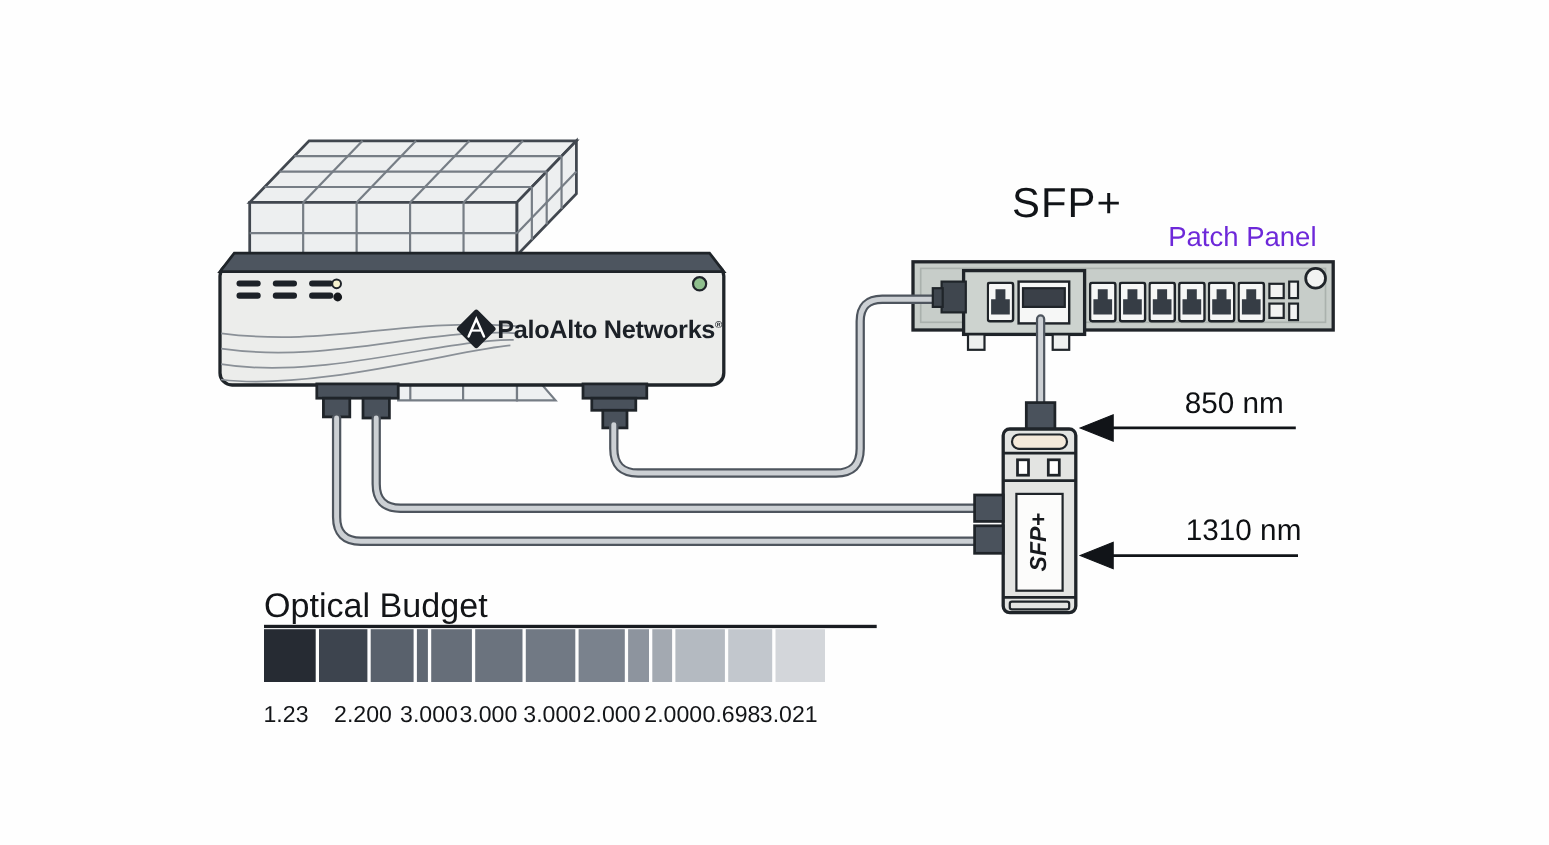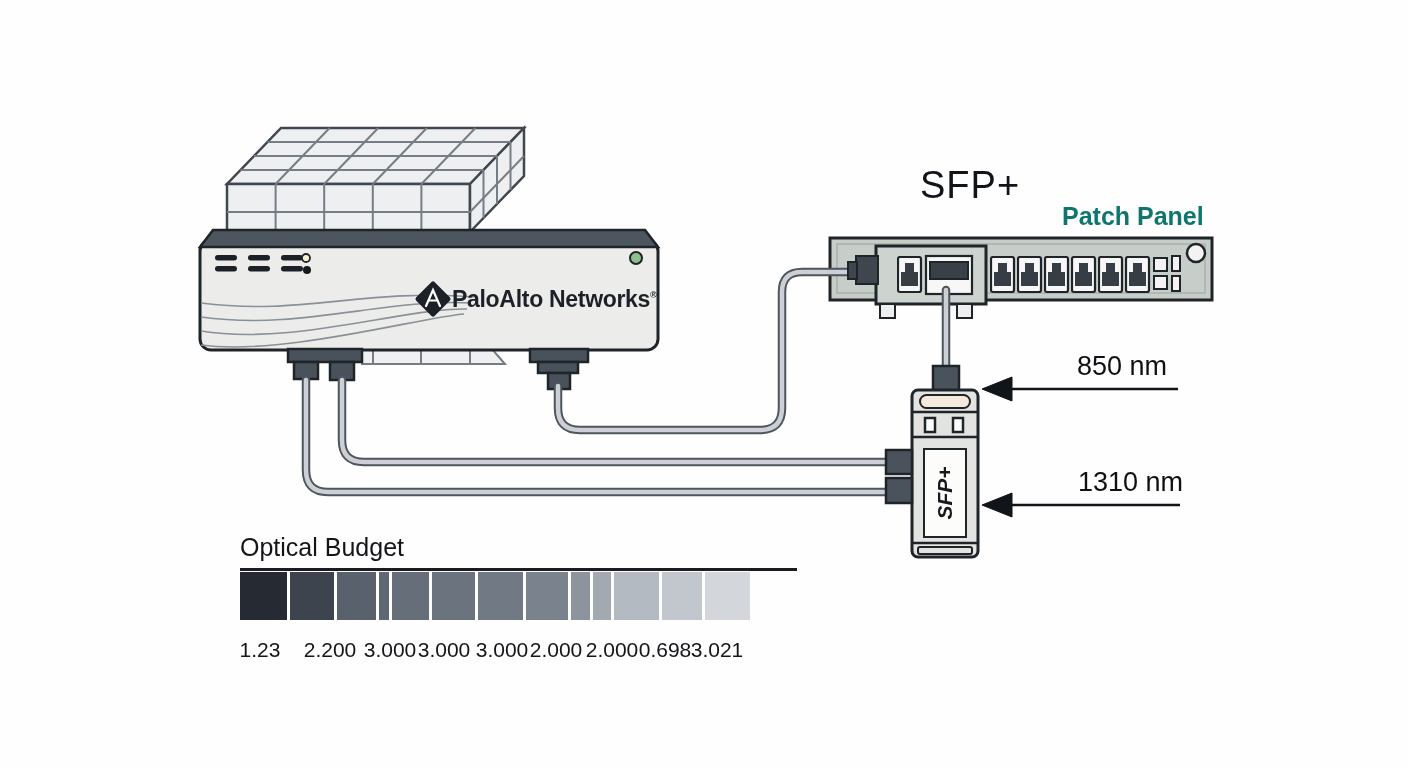--- a/index.html
+++ b/index.html
@@ -1,26 +1,26 @@
 <!DOCTYPE html>
 <html><head>
 <meta charset="utf-8">
 <style>
   html,body{margin:0;padding:0;background:#ffffff;}
   #stage{position:relative;width:1408px;height:768px;background:#fefefe;overflow:hidden;
          font-family:"Liberation Sans", sans-serif;color:#17191d;}
   #scene{position:absolute;left:0;top:0;}
   .txt{position:absolute;white-space:nowrap;}
   #sfp-title{left:920px;top:164px;font-size:38px;font-weight:500;letter-spacing:1px;color:#111418;}
-  #patch-panel-title{left:1062px;top:202px;font-size:25px;font-weight:700;color:#0f766e;}
+  #patch-panel-title{left:1062px;top:202px;font-size:25px;font-weight:400;color:#6d28d9;}
   #brand{left:452px;top:286px;font-size:23px;font-weight:600;color:#1c2127;letter-spacing:-0.3px;}
   #brand sup{font-size:9px;}
   #wl-top{left:1077px;top:351px;font-size:27px;color:#0e1013;}
   #wl-bottom{left:1078px;top:467px;font-size:27px;color:#0e1013;}
-  #ob-title{left:240px;top:533px;font-size:25px;font-weight:500;color:#131518;}
+  #ob-title{left:240px;top:533px;font-size:31px;font-weight:500;color:#131518;}
   #sfp-module-label{left:945px;top:493px;font-size:21px;font-weight:600;font-style:italic;color:#17191d;
       transform:translate(-50%,-50%) rotate(-90deg);}
   #budget-line{position:absolute;left:240px;top:568px;width:557px;height:3px;background:#191c21;}
   #budget-bar{position:absolute;left:240px;top:572px;width:560px;height:48px;}
   .seg{position:absolute;top:0;height:48px;}
   #budget-labels{position:absolute;left:0;top:638px;width:1408px;height:26px;}
   .blab{position:absolute;top:0;font-size:21px;font-weight:500;color:#131518;transform:translateX(-50%);}
 </style>
 </head>
 <body>

